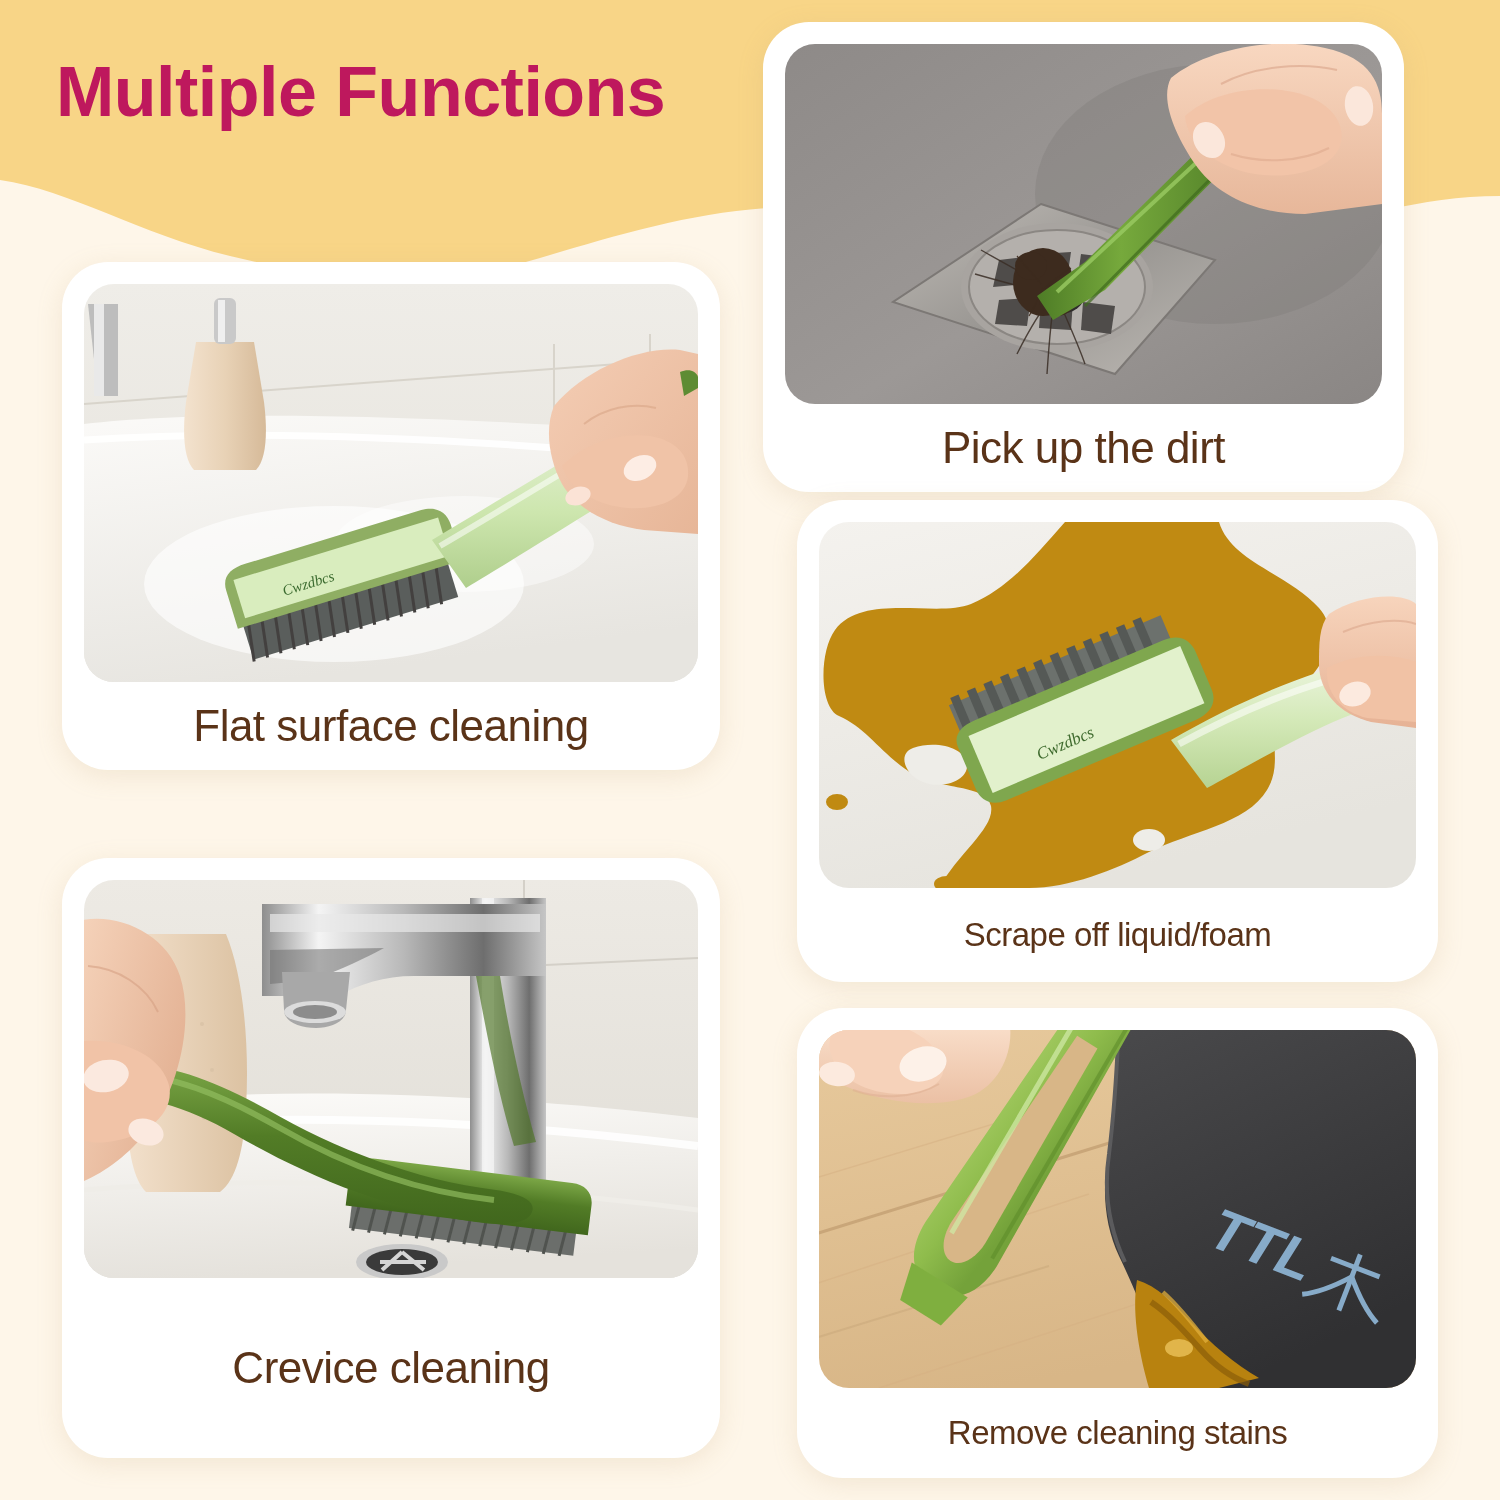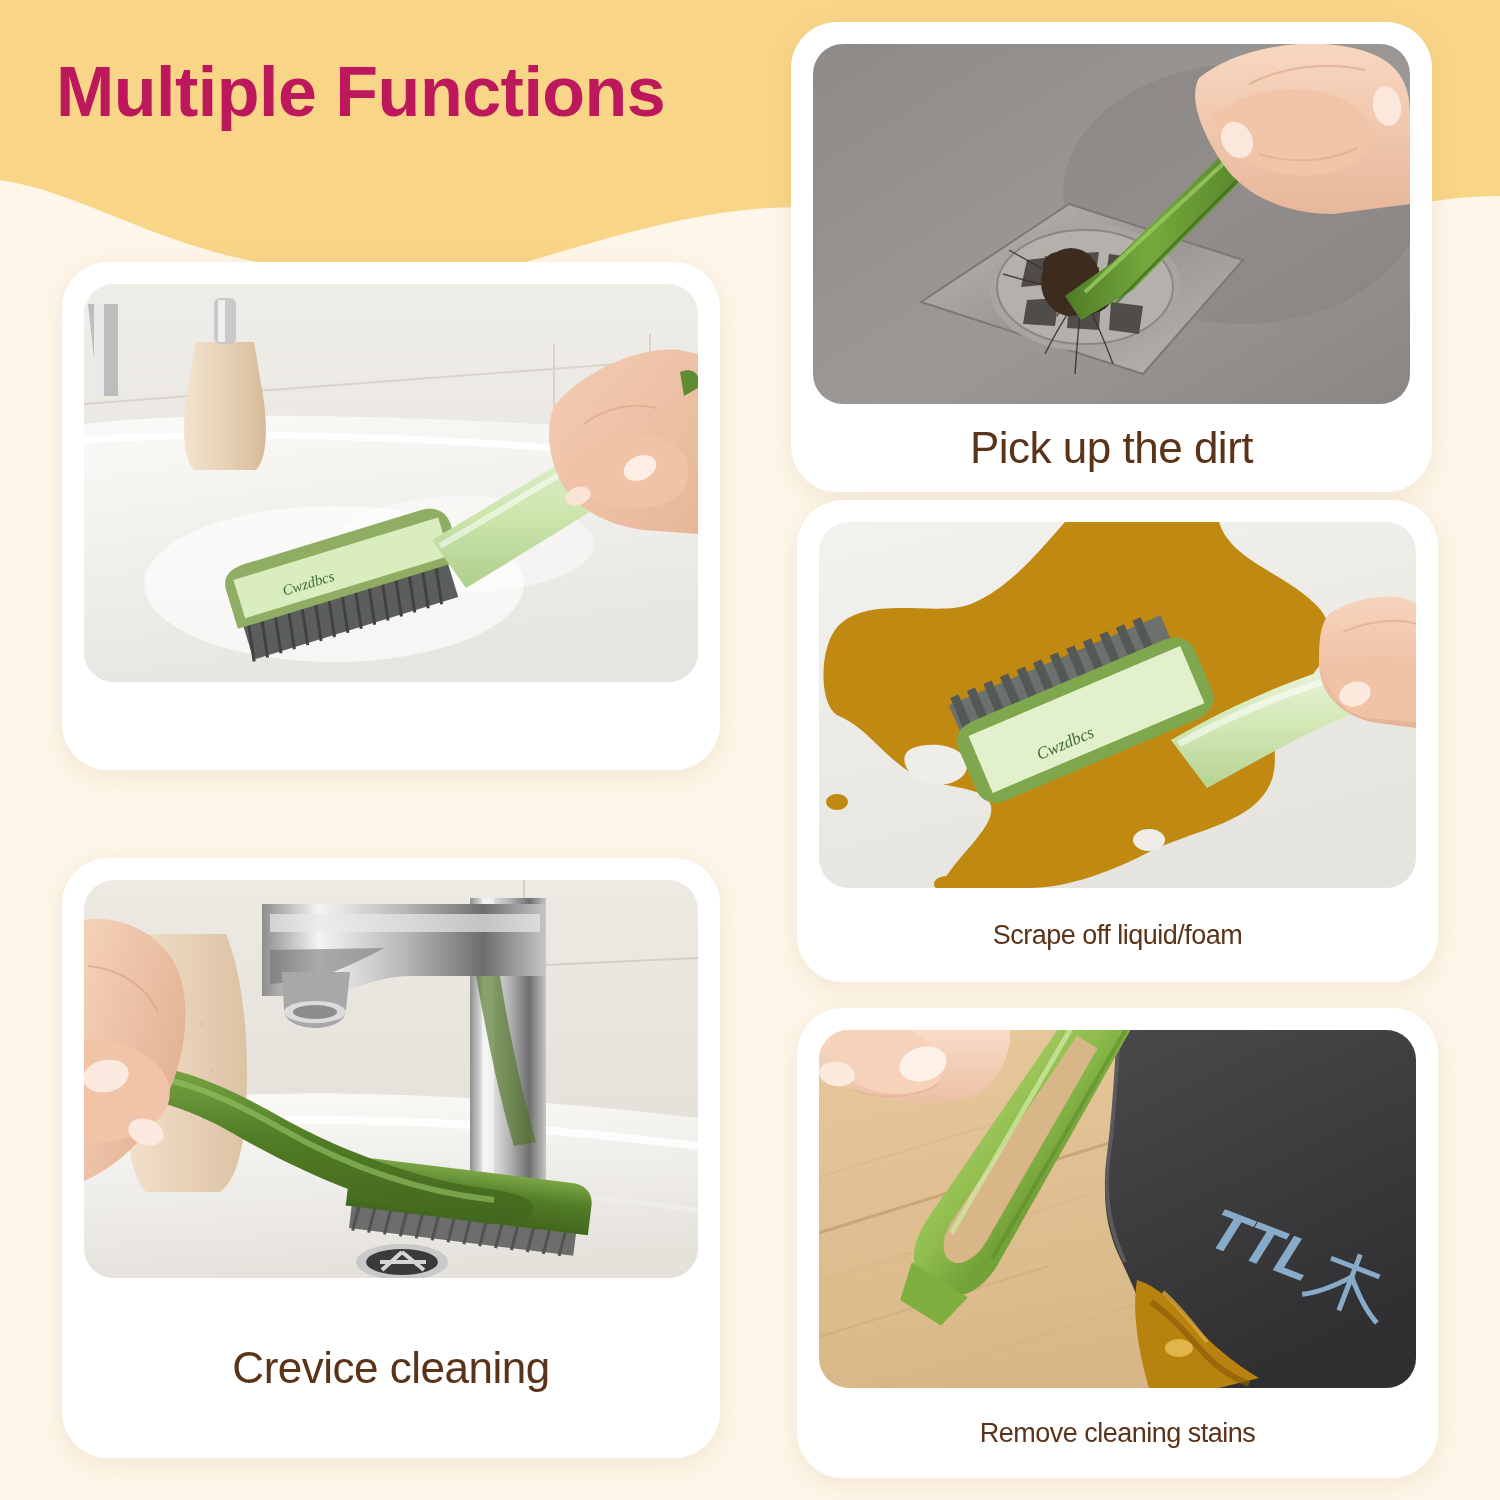--- a/index.html
+++ b/index.html
@@ -33,28 +33,28 @@
     width:100%; border-radius:30px; overflow:hidden;
     position:relative; flex:0 0 auto;
   }
   .caption {
     flex:1 1 auto;
     display:flex; align-items:center; justify-content:center;
     color:#5A3318; font-size:44px; font-weight:400;
     letter-spacing:-0.5px; white-space:nowrap;
     font-family:"Liberation Sans","DejaVu Sans",sans-serif;
   }
-  .caption.tight { font-size:27px; }
+  .caption.tight { font-size:33px; }
 
   
   #card-flat    { left:62px;  top:262px;  width:658px; height:508px; }
   #card-flat    .photo { height:398px; }
   #card-crevice { left:62px;  top:858px;  width:658px; height:600px; }
   #card-crevice .photo { height:398px; }
-  #card-dirt    { left:791px; top:22px;   width:641px; height:470px; }
+  #card-dirt    { left:763px; top:22px;   width:641px; height:470px; }
   #card-dirt    .photo { height:360px; }
   #card-scrape  { left:797px; top:500px;  width:641px; height:482px; }
   #card-scrape  .photo { height:366px; }
   #card-stains  { left:797px; top:1008px; width:641px; height:470px; }
   #card-stains  .photo { height:358px; }
 
   .photo svg { display:block; width:100%; height:100%; }
 </style>
 </head>
 <body>
@@ -148,20 +148,21 @@
                C524,242 492,224 478,200 C466,178 460,146 470,122 Z" fill="url(#f-skin)"></path>
       <path d="M478,182 C500,160 534,148 566,152 C592,156 606,172 604,192 C602,214 576,226 544,224
                C514,222 486,206 478,182 Z" fill="#F0C3A7"></path>
       <ellipse cx="556" cy="184" rx="17" ry="12" transform="rotate(-24 556 184)" fill="#FDEDE4"></ellipse>
       <ellipse cx="494" cy="212" rx="13" ry="9" transform="rotate(-20 494 212)" fill="#FBE3D6"></ellipse>
       <path d="M500,140 C520,124 548,118 572,124" stroke="#DCA98C" stroke-width="2" fill="none" opacity="0.7"></path>
 
       <path d="M596,88 C610,82 618,92 614,104 L600,112 Z" fill="#5E8C33"></path>
     </svg>
   </div>
+  <div class="caption">Flat surface cleaning</div>
 </div>
 
 <div class="card" id="card-dirt">
   <div class="photo">
     <svg viewBox="0 0 597 360" preserveAspectRatio="none">
       <defs>
         <linearGradient id="d-floor" x1="0" y1="0" x2="1" y2="1">
           <stop offset="0" stop-color="#8E8A88"></stop>
             <stop offset="0.55" stop-color="#9C9896"></stop>
             <stop offset="1" stop-color="#8A8684"></stop>

